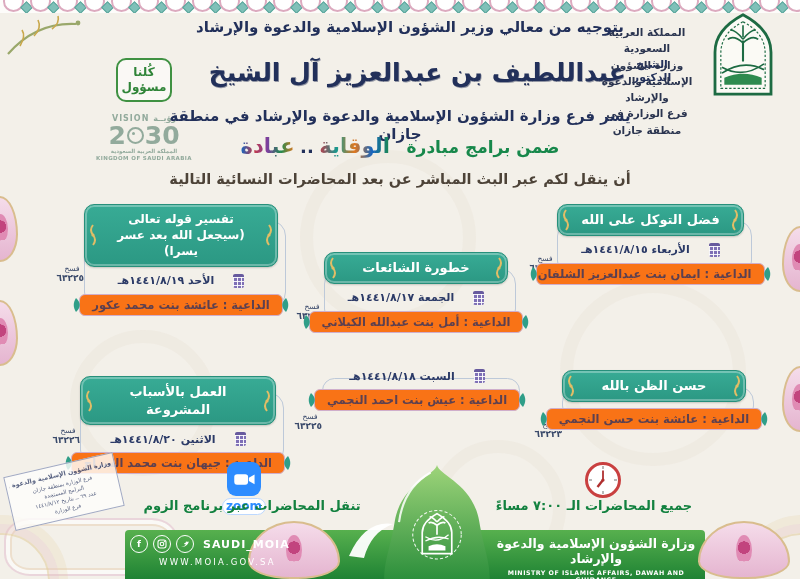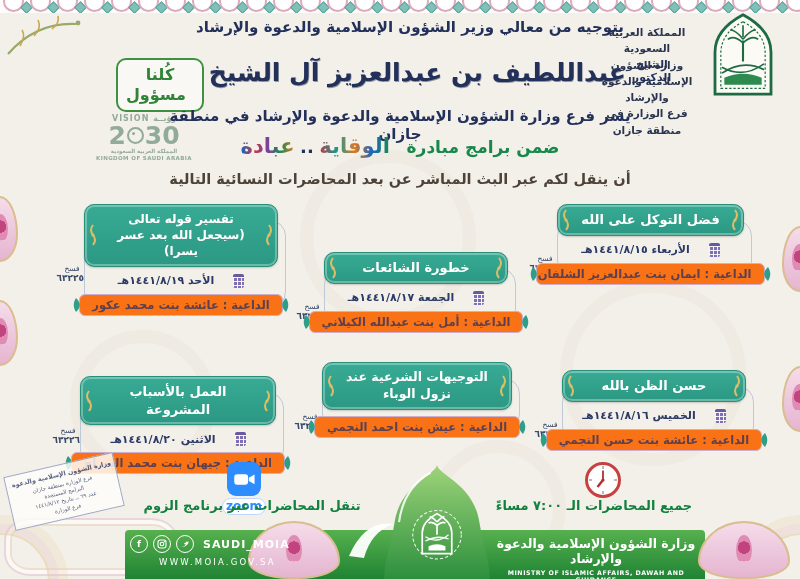--- a/index.html
+++ b/index.html
@@ -26,21 +26,21 @@
   .frame-bl{position:absolute;left:4px;top:518px;width:170px;height:54px;border:2px solid #e5c4d3;
        border-radius:26px/22px;opacity:.6;box-shadow:inset 0 0 0 4px #fff,inset 0 0 0 6px #ead5bb;}
   
   .navy{color:#22305a;}
   .h-direction{font-size:15px;font-weight:bold;text-align:center;}
   .minister{display:flex;direction:rtl;align-items:center;justify-content:center;gap:7px;}
   .minister .titles{font-size:11px;font-weight:bold;line-height:1.15;text-align:center;}
   .minister .mname{font-size:25px;font-weight:bold;text-shadow:.6px .6px 0 rgba(31,43,80,.45);white-space:nowrap;}
   .moia-lines{font-size:10.5px;font-weight:bold;line-height:1.55;text-align:center;color:#2b3550;direction:rtl;}
   .kulluna{border:2.5px solid #3f9142;border-radius:10px;color:#2f8438;font-weight:bold;text-align:center;
-       font-size:16px;line-height:1.25;padding:5px 16px;background:rgba(255,255,255,.55);}
+       font-size:12px;line-height:1.25;padding:5px 0;background:rgba(255,255,255,.55);}
   .vision{color:#92aa9c;text-align:center;font-weight:bold;}
   .vision .v1{font-size:8px;letter-spacing:1px;}
   .vision .v2{font-size:25px;line-height:1;display:flex;align-items:center;justify-content:center;gap:1px;}
   .vision .v3{font-size:5.5px;letter-spacing:.4px;line-height:1.3;}
   .v-emblem{width:13px;height:13px;border-radius:50%;border:2px solid #92aa9c;display:inline-block;position:relative;}
   .v-emblem::after{content:'';position:absolute;left:3px;top:3px;width:3px;height:3px;background:#92aa9c;border-radius:50%;}
   
   .intro1,.intro3{font-weight:bold;text-align:center;direction:rtl;}
   .intro1{font-size:15px;}
   .intro3{font-size:14.5px;color:#4d4338;}
@@ -283,44 +283,37 @@
       <span class="pw">فسح</span>
       <span class="pn">٦٣٢٢٣</span>
     </div>
   <div class="banner"><svg class="b-orn l" viewBox="0 0 10 24">
         <path d="M5 2 Q1 7 5 12 Q9 17 5 22" stroke="#e2bd66" stroke-width="2" fill="none"></path>
         <circle cx="5" cy="12" r="1.6" fill="#e2bd66"></circle>
       </svg><span>حسن الظن بالله</span><svg class="b-orn r" viewBox="0 0 10 24">
         <path d="M5 2 Q9 7 5 12 Q1 17 5 22" stroke="#e2bd66" stroke-width="2" fill="none"></path>
         <circle cx="5" cy="12" r="1.6" fill="#e2bd66"></circle>
       </svg></div>
+  <div class="speaker"><svg class="s-orn r" viewBox="0 0 13 18">
+        <path d="M7 2 C2 7 2 11 7 16 C10 11 10 7 7 2 Z" fill="#2f9e88"></path>
+      </svg><span>الداعية : عائشة بنت حسن النجمي</span><svg class="s-orn l" viewBox="0 0 13 18">
+        <path d="M6 2 C11 7 11 11 6 16 C3 11 3 7 6 2 Z" fill="#2f9e88"></path>
+      </svg></div>
+</div>
+
+<div class="card" style="left:298px;top:362px;width:238px;">
+  <div class="bracket"></div>
+  <div class="permit">
+      <span class="pw">فسح</span>
+      <span class="pn">٦٣٢٢٥</span>
+    </div>
   <div class="date-row">
       <span class="cal"></span>
-      <span>الخميس ١٤٤١/٨/١٦هـ</span>
-    </div>
-  <div class="speaker"><svg class="s-orn r" viewBox="0 0 13 18">
-        <path d="M7 2 C2 7 2 11 7 16 C10 11 10 7 7 2 Z" fill="#2f9e88"></path>
-      </svg><span>الداعية : عائشة بنت حسن النجمي</span><svg class="s-orn l" viewBox="0 0 13 18">
-        <path d="M6 2 C11 7 11 11 6 16 C3 11 3 7 6 2 Z" fill="#2f9e88"></path>
-      </svg></div>
-</div>
-
-<div class="card" style="left:298px;top:362px;width:238px;">
-  <div class="bracket"></div>
-  <div class="permit">
-      <span class="pw">فسح</span>
-      <span class="pn">٦٣٢٢٥</span>
-    </div>
-  <div class="banner" style="font-size:12.5px;"><svg class="b-orn l" viewBox="0 0 10 24">
-        <path d="M5 2 Q1 7 5 12 Q9 17 5 22" stroke="#e2bd66" stroke-width="2" fill="none"></path>
-        <circle cx="5" cy="12" r="1.6" fill="#e2bd66"></circle>
-      </svg><span>التوجيهات الشرعية عند نزول الوباء</span><svg class="b-orn r" viewBox="0 0 10 24">
-        <path d="M5 2 Q9 7 5 12 Q1 17 5 22" stroke="#e2bd66" stroke-width="2" fill="none"></path>
-        <circle cx="5" cy="12" r="1.6" fill="#e2bd66"></circle>
-      </svg></div>
+      <span>السبت ١٤٤١/٨/١٨هـ</span>
+    </div>
   <div class="speaker"><svg class="s-orn r" viewBox="0 0 13 18">
         <path d="M7 2 C2 7 2 11 7 16 C10 11 10 7 7 2 Z" fill="#2f9e88"></path>
       </svg><span>الداعية : عيش بنت احمد النجمي</span><svg class="s-orn l" viewBox="0 0 13 18">
         <path d="M6 2 C11 7 11 11 6 16 C3 11 3 7 6 2 Z" fill="#2f9e88"></path>
       </svg></div>
 </div>
 
 <div class="card" style="left:56px;top:376px;width:244px;">
   <div class="bracket"></div>
   <div class="permit">

